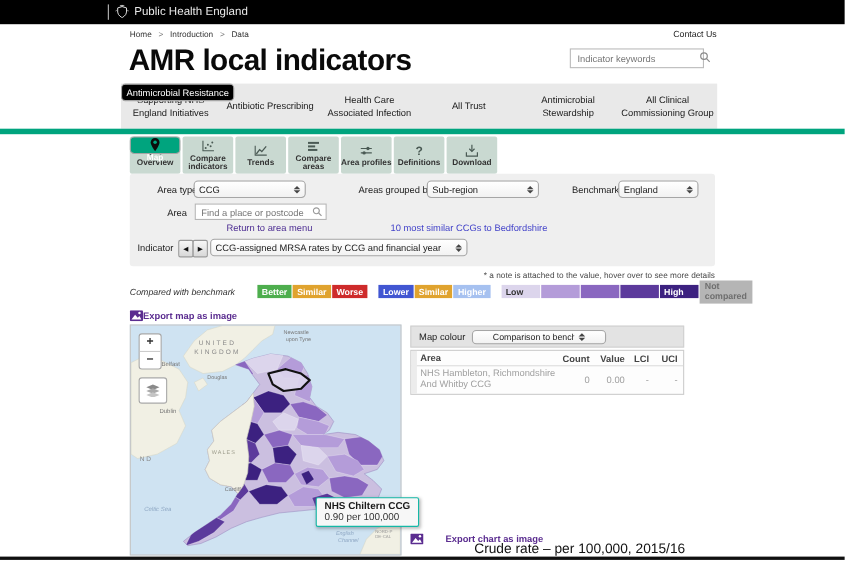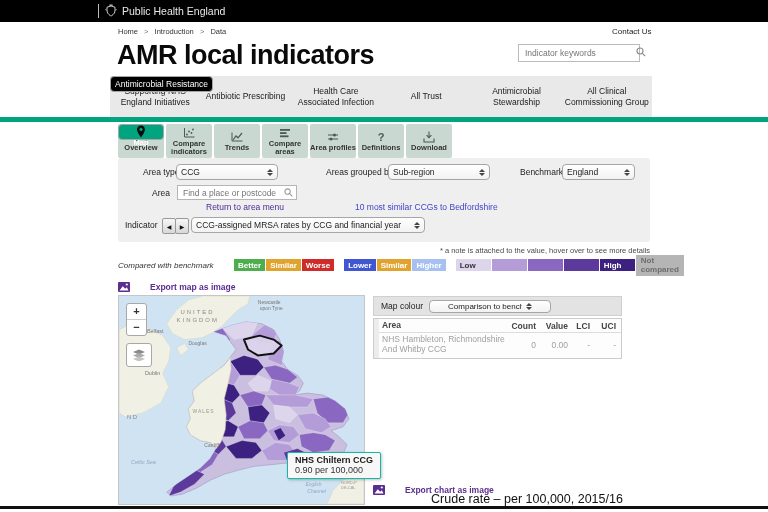--- a/index.html
+++ b/index.html
@@ -62,21 +62,21 @@
   .lg-caption{font-style:italic;font-size:8px;color:#333;width:116px;flex:none;}
   .badge{font-size:8px;font-weight:bold;padding:1.5px 4px;margin-right:1px;white-space:nowrap;}
   .grp-gap{margin-left:9px;}
   .qwrap{display:flex;margin-left:9px;}
   .qbox{width:35px;height:12px;margin-right:1px;font-size:8px;font-weight:bold;display:flex;
     align-items:center;padding-left:4px;box-sizing:border-box;}
   .qbox.dark{color:#fff;}
   .qbox.lite{color:#333;}
   .nc-badge{margin-left:auto;font-size:8px;font-weight:bold;padding:1.5px 5px;}
   
-  .export-link{left:118px;top:282px;display:flex;align-items:flex-start;gap:20px;font-size:8.5px;
+  .export-link{left:118px;top:282px;display:flex;align-items:flex-start;gap:0;font-size:8.5px;
     font-weight:bold;color:#5B2D90;cursor:pointer;}
   .map-box{left:118px;top:295px;width:247px;height:210px;border:1px solid #c6c6c6;box-sizing:border-box;
     background:#cfe3f2;overflow:hidden;}
   .zoomctl{position:absolute;left:7px;top:7px;width:19px;background:#fff;border:1px solid #a8a8a8;
     border-radius:3px;overflow:hidden;z-index:5;}
   .zoomctl div{height:15px;line-height:15px;text-align:center;font-size:11px;font-weight:bold;color:#333;cursor:pointer;}
   .zoomctl .zin{border-bottom:1px solid #ccc;}
   .layerctl{position:absolute;left:7px;top:47px;width:24px;height:22px;background:#fff;border:1px solid #a8a8a8;
     border-radius:3px;display:flex;align-items:center;justify-content:center;cursor:pointer;z-index:5;}
   .tooltip{left:287px;top:452px;background:#f7f7f7;border:1px solid #14b8a6;border-radius:2px;

